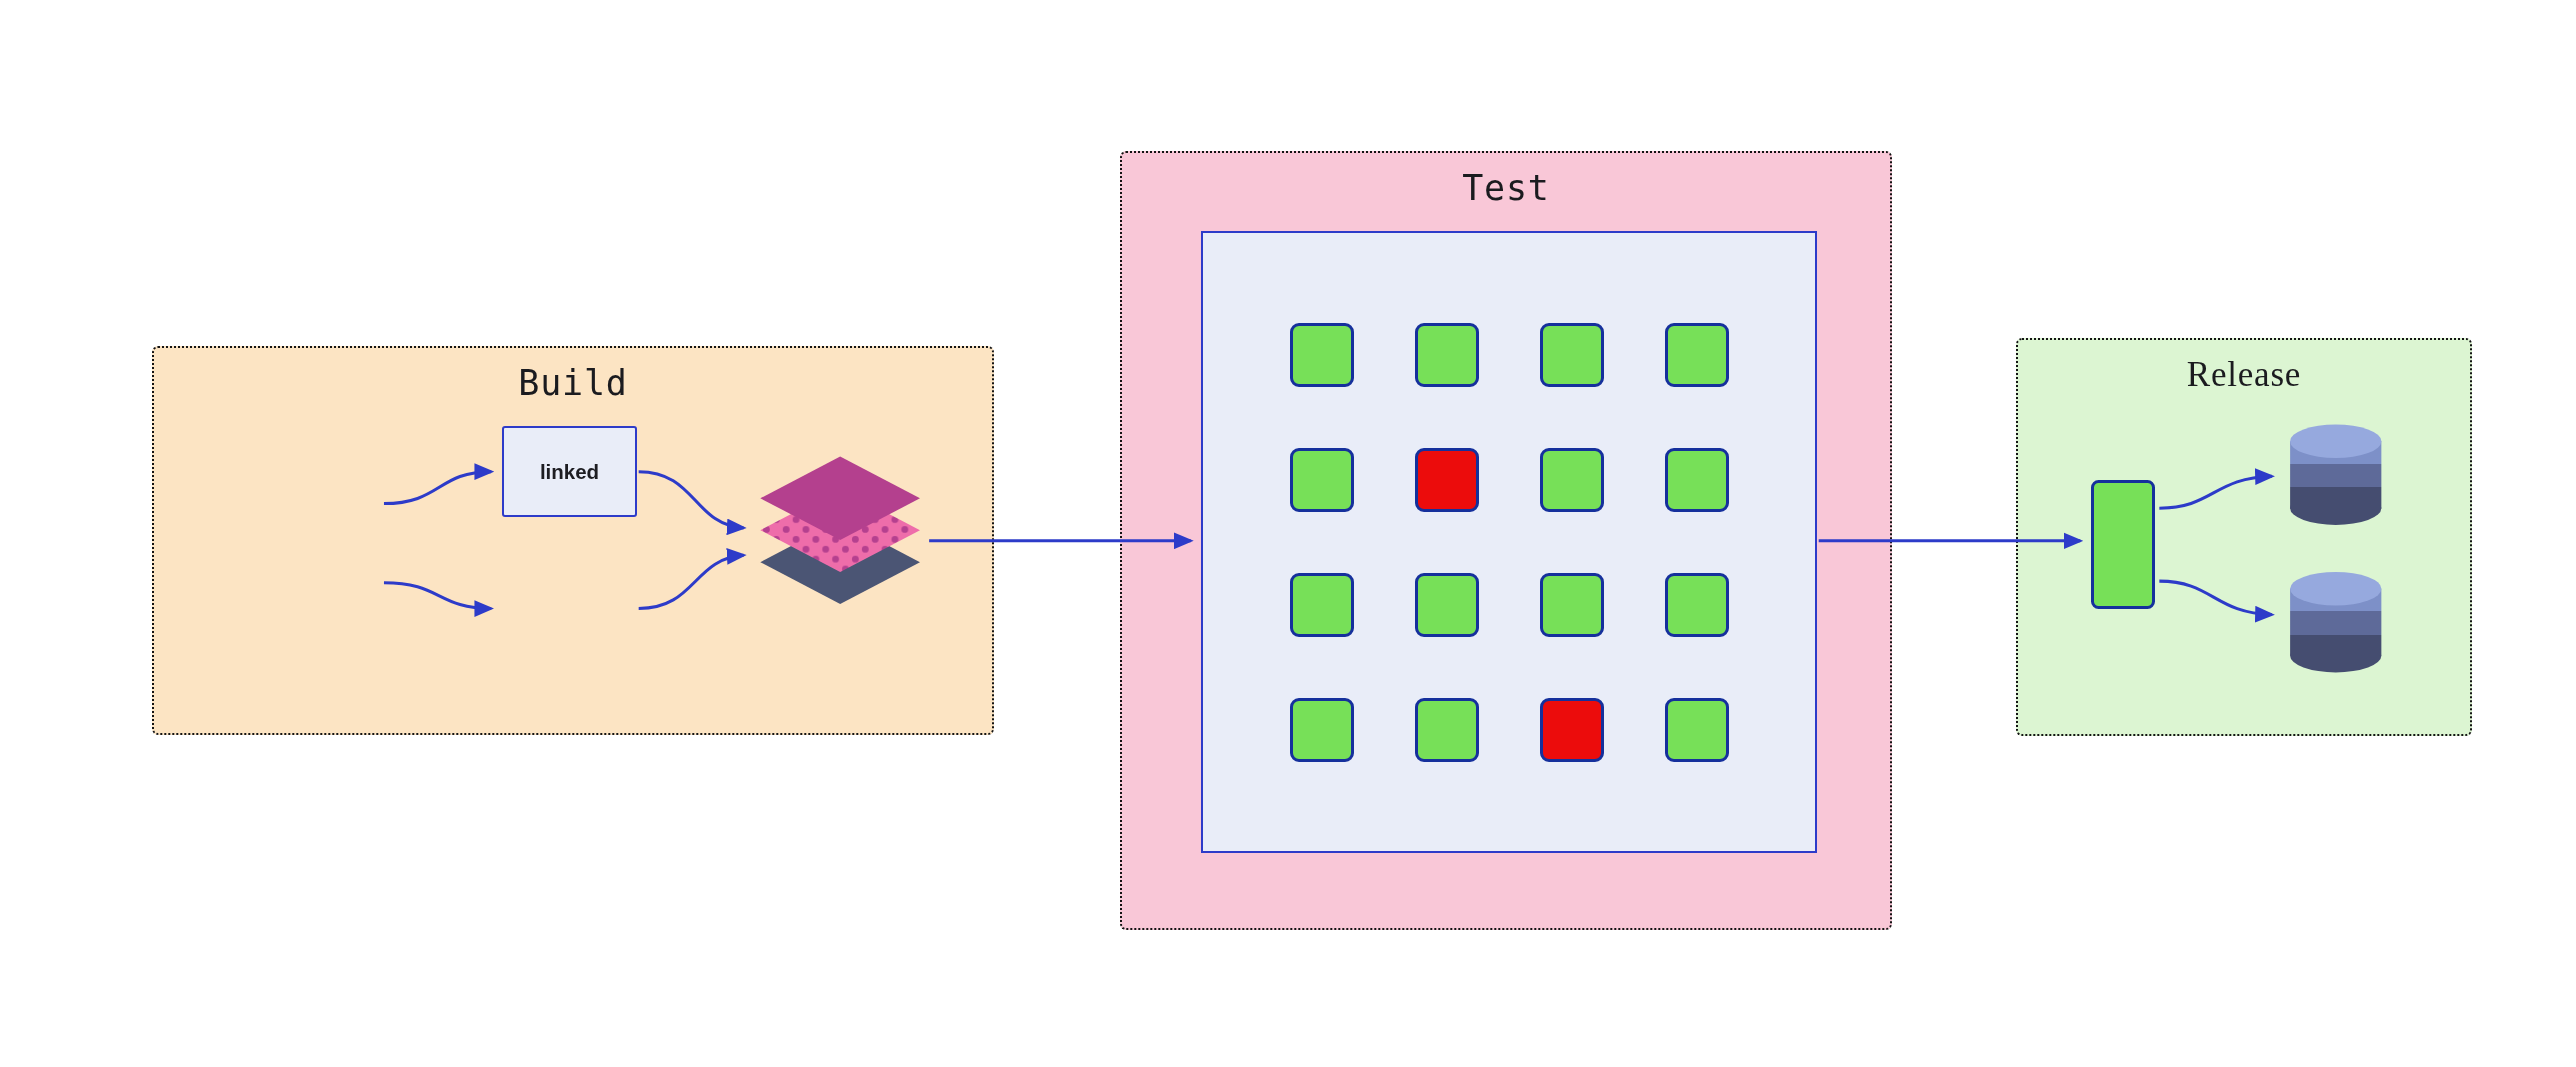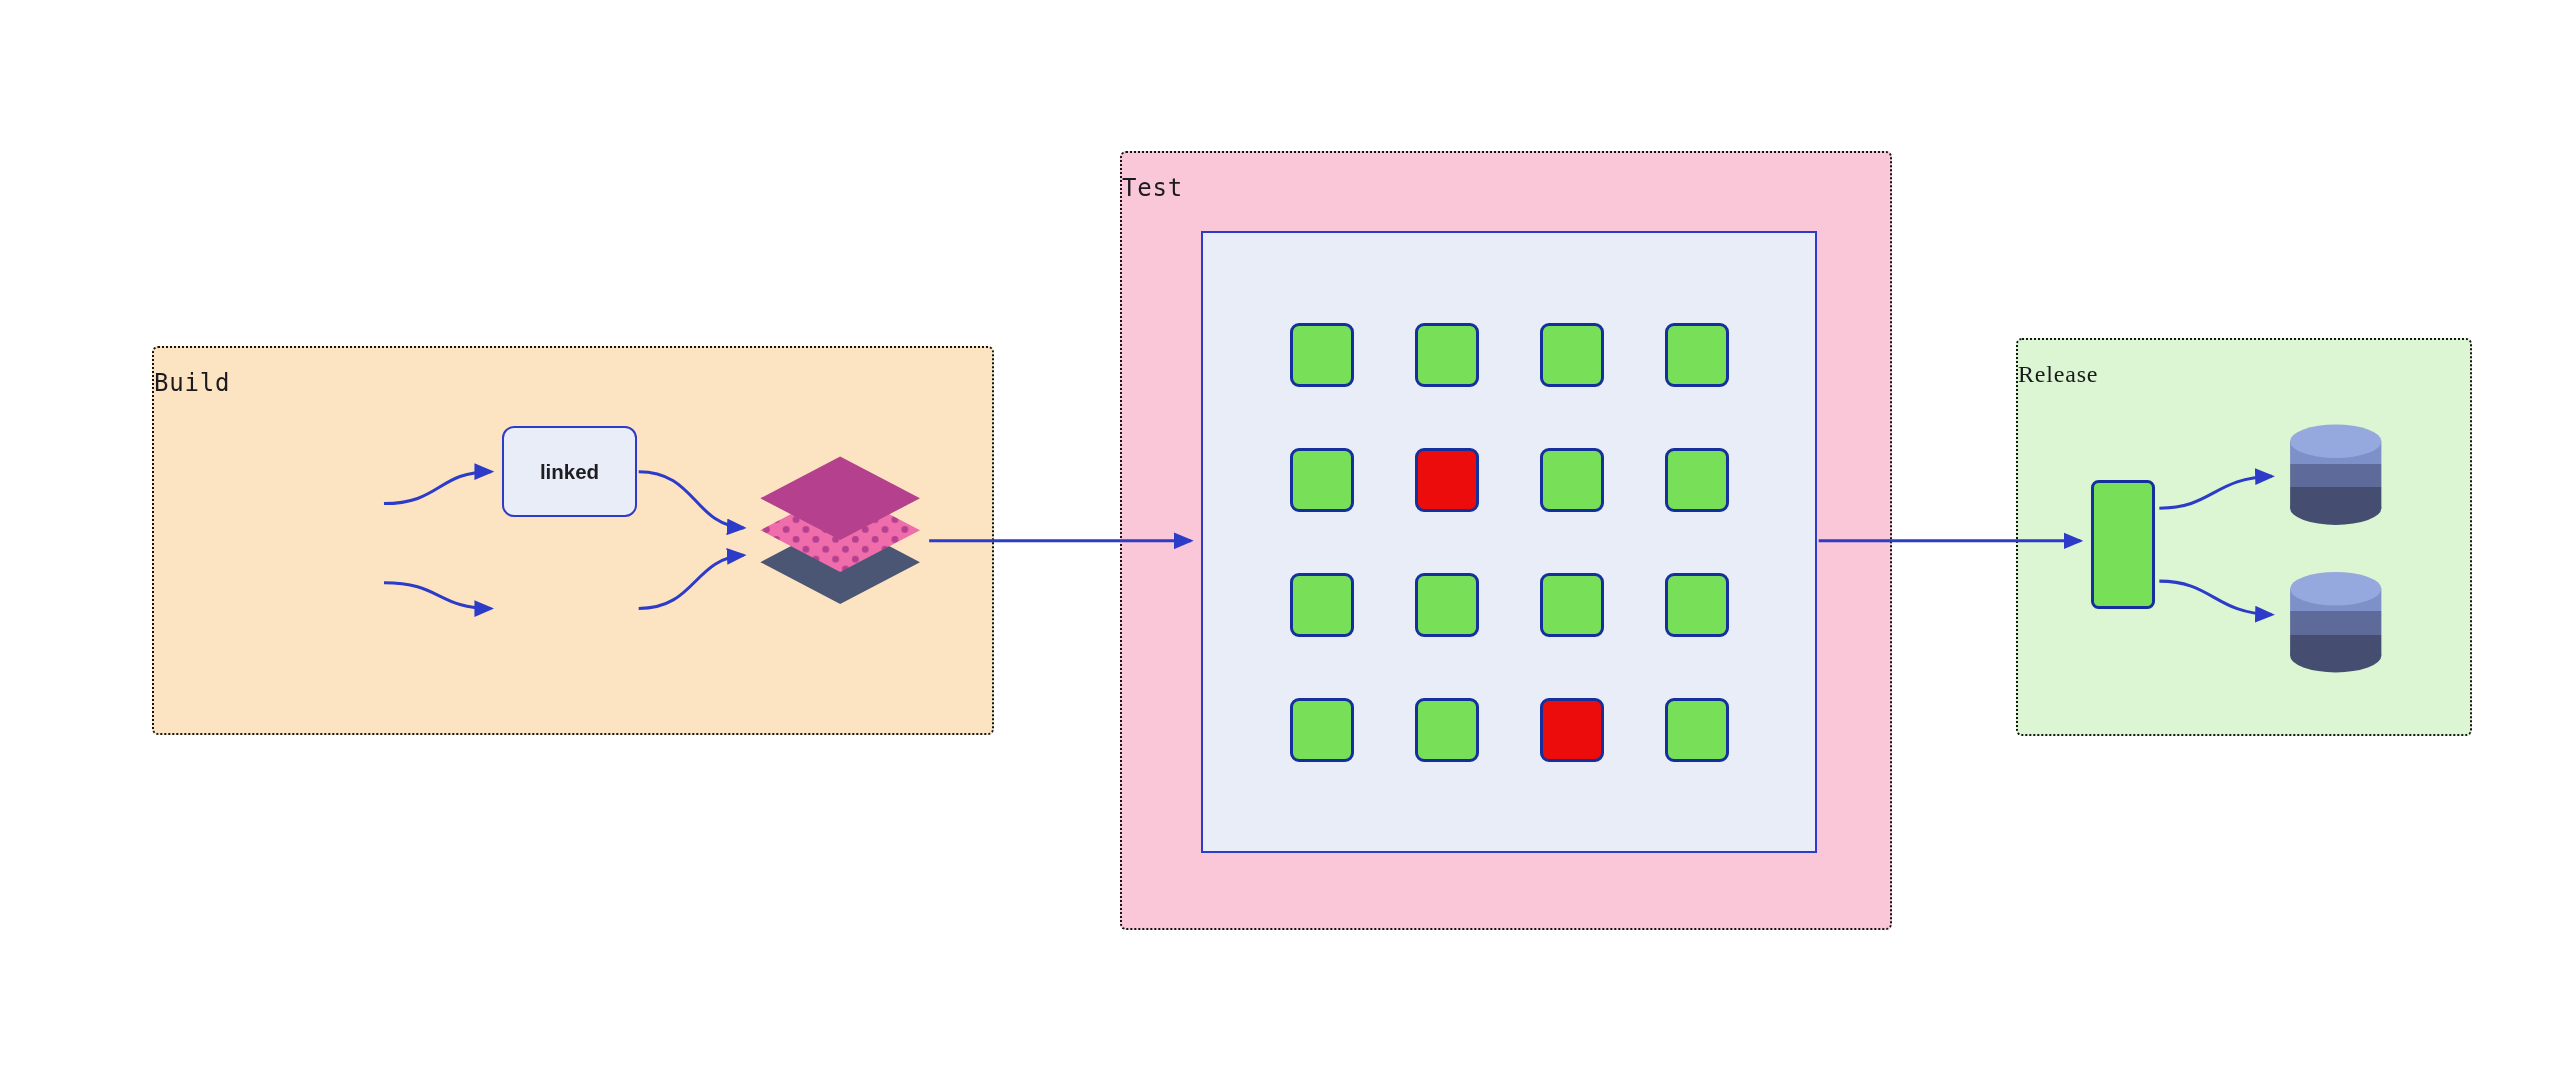--- a/index.html
+++ b/index.html
@@ -35,31 +35,31 @@
     position:absolute;
     border:2.3px dotted var(--section-border);
     border-radius:6px;
     box-sizing:border-box;
     z-index:1;
   }
   #build-section{left:152px;top:346px;width:842px;height:389px;background:var(--build-bg);}
   #test-section{left:1120px;top:151px;width:772px;height:779px;background:var(--test-bg);}
   #release-section{left:2016px;top:338px;width:456px;height:398px;background:var(--release-bg);font-family:Liberation Serif, serif;}
   .section-title{
-    text-align:left;
-    font-size:24px;
-    margin-top:21px;
+    text-align:center;
+    font-size:35px;
+    margin-top:15px;
     color:var(--text-dark);
     letter-spacing:0.8px;
   }
   .node{
     position:absolute;
     background:var(--panel-bg);
     border:2.3px solid var(--accent-blue);
-    border-radius:12px;
+    border-radius:3px;
     box-sizing:border-box;
     display:flex;align-items:center;justify-content:center;
     font-family:"Liberation Sans",sans-serif;
     font-weight:bold;font-size:20.5px;color:#1d1d22;
     z-index:2;
   }
   #node-source{left:234px;top:477px;width:148px;height:133px;}
   #node-linked{left:502px;top:426px;width:135px;height:91px;}
   #node-assets{left:502px;top:563px;width:135px;height:91px;}
   #test-panel{

